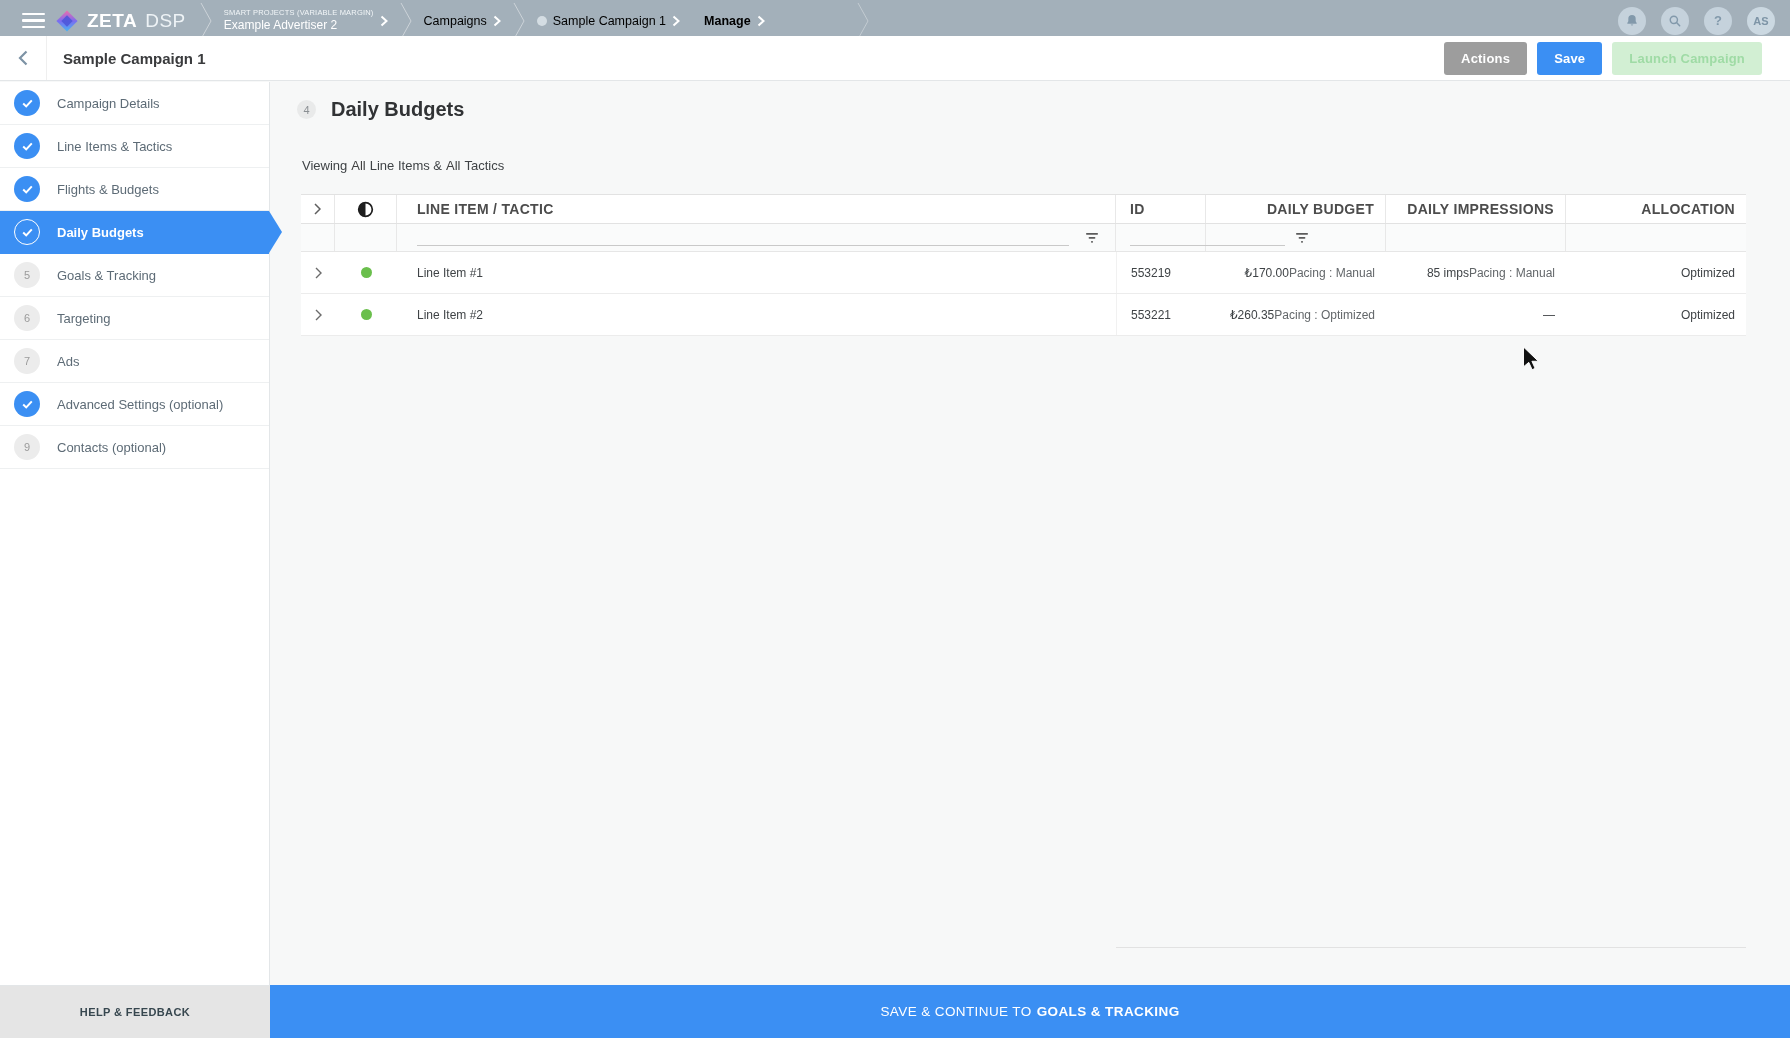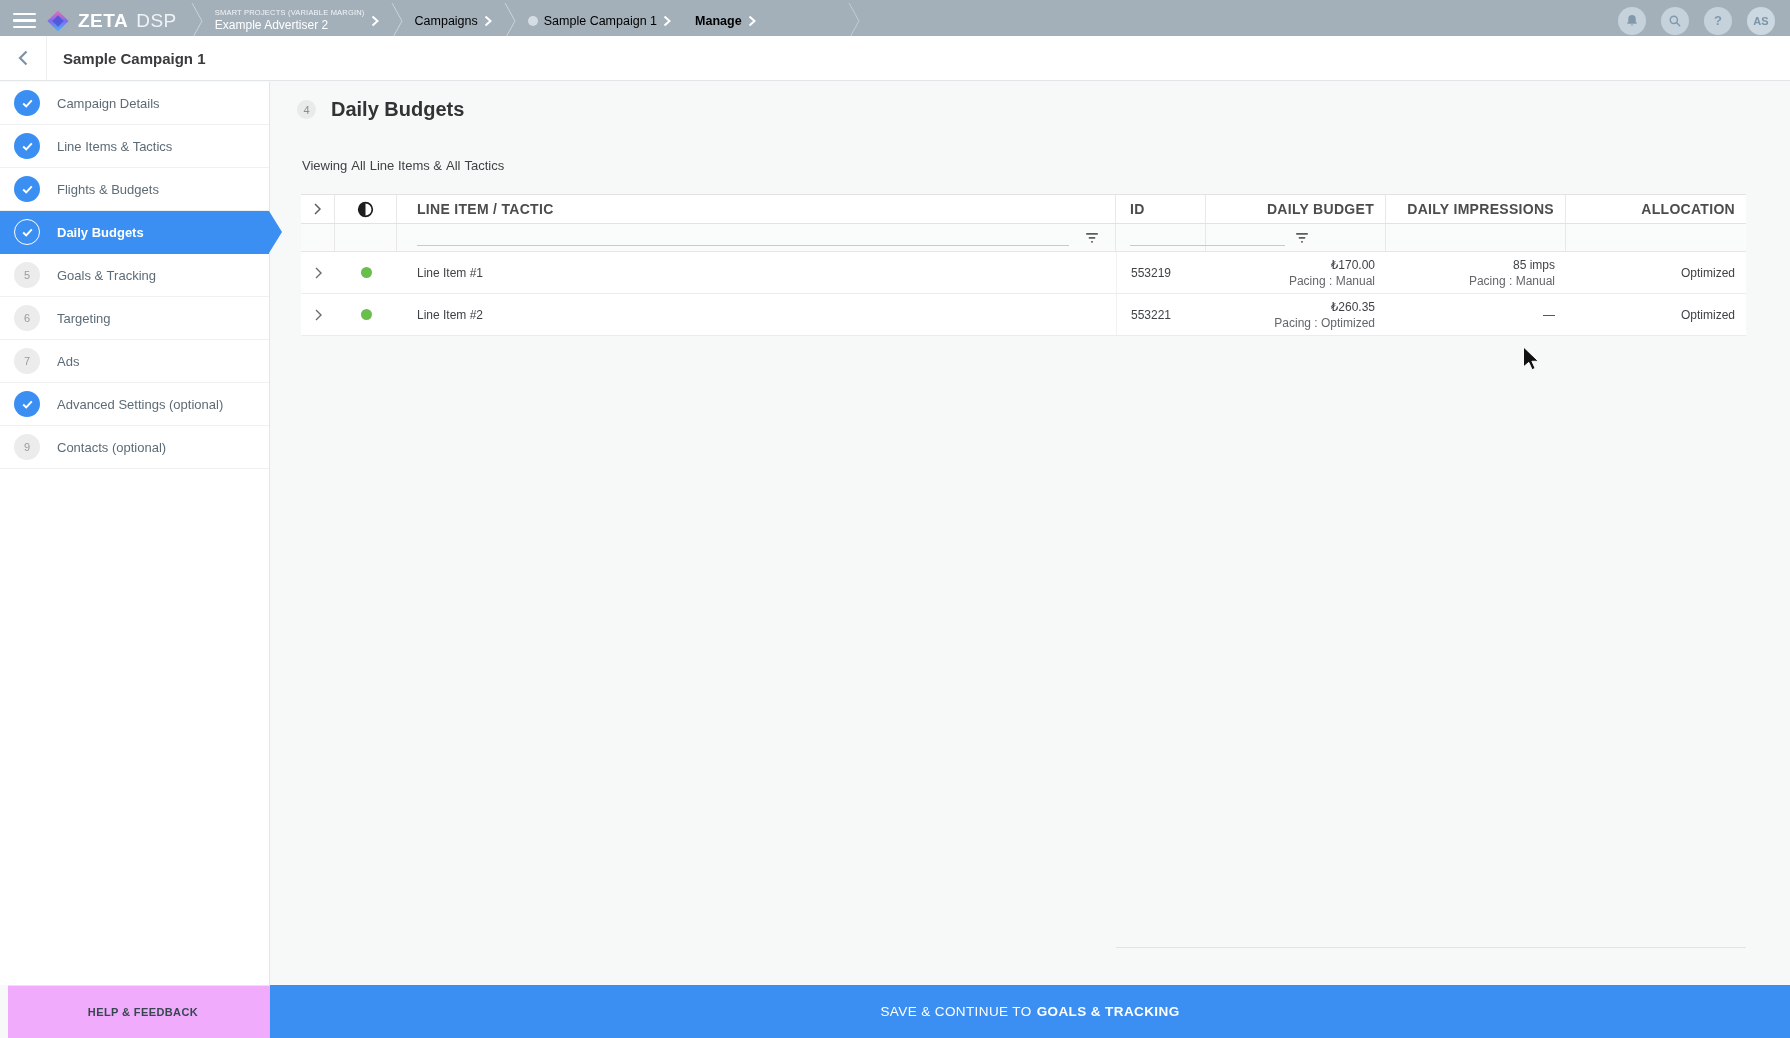--- a/index.html
+++ b/index.html
@@ -4,21 +4,21 @@
 <style>
   * { box-sizing: border-box; margin: 0; padding: 0; }
   html,body { width:1790px; height:1038px; }
   body {
     font-family: "Liberation Sans","DejaVu Sans",sans-serif;
     background:#f7f8f8; position:relative; overflow:hidden; color:#444;
   }
 
   
   .topbar { position:absolute; top:0; left:0; width:100%; height:41px;
-    background:#a3b0ba; display:flex; align-items:center; color:#fff; }
+    background:#a3b0ba; display:flex; align-items:center; color:#fff;padding-left:9px; }
   .hamburger { width:46px; height:36px; display:flex; flex-direction:column;
     justify-content:center; gap:4px; padding-left:13px; cursor:pointer; }
   .hamburger i { display:block; width:23px; height:2.5px; background:#fff; border-radius:1px; }
   .brand { display:flex; align-items:center; gap:8px; margin-right:14px; }
   .brand-zeta { font-size:19px; font-weight:bold; letter-spacing:.5px; }
   .brand-dsp  { font-size:19px; font-weight:300; color:#eef3f6; letter-spacing:.5px; }
   .bc-sep { flex:0 0 auto; height:36px; }
   .bc-seg { display:flex; align-items:center; gap:6px; padding:0 12px; height:36px; cursor:pointer; }
   .bc-two { display:flex; flex-direction:column; justify-content:center; line-height:1.25; }
   .bc-small { font-size:7.5px; letter-spacing:.2px; color:#f2f6f8; }
@@ -55,21 +55,21 @@
   .num-circle { width:26px; height:26px; border-radius:50%; background:#ececec; flex:0 0 auto;
     display:flex; align-items:center; justify-content:center; font-size:11px; color:#9b9b9b; }
   .side-item.active { background:#3b8ff3; border-bottom-color:#3b8ff3; }
   .side-item.active .side-label { color:#fff; font-weight:bold; }
   .side-item.active .check-circle { background:transparent; border:1.6px solid #fff; }
   .side-item.active::after { content:""; position:absolute; right:-13px; top:0;
     border-top:21.5px solid transparent; border-bottom:21.5px solid transparent;
     border-left:13px solid #3b8ff3; z-index:3; }
 
   
-  .footer-left { position:absolute; left:8px; bottom:0; width:270px; height:53px; background:#f0abfc;
+  .footer-left { position:absolute; left:0; bottom:0; width:270px; height:53px; background:#e5e5e5;
     border-top:1px solid #e3e6e8; display:flex; align-items:center; justify-content:center;
     font-size:11px; font-weight:bold; letter-spacing:.4px; color:#37474f; cursor:pointer; }
   .footer-main { position:absolute; left:270px; right:0; bottom:0; height:53px; background:#3b8ff3;
     display:flex; align-items:center; justify-content:center; color:#fff; font-size:13.5px;
     letter-spacing:.4px; cursor:pointer; }
   .footer-main b { margin-left:5px; }
 
   
   .content { position:absolute; left:271px; top:82px; right:0; bottom:53px; }
   .step-head { display:flex; align-items:center; gap:15px; margin:16px 0 0 26px; }
@@ -95,21 +95,21 @@
   .c-id { width:90px; padding-left:14px; }
   .g-data .c-id { border-left:1px solid #f1f1f1; }
   .c-budget, .c-imps, .c-alloc { width:180px; justify-content:flex-end; padding-right:11px; text-align:right; }
   .hcell { font-size:14px; font-weight:bold; color:#4c4c4c; letter-spacing:.3px; }
   .filter-input { flex:1; border:none; outline:none; background:transparent; height:16px;
     border-bottom:1px solid #c9c9c9; margin-right:14px; font-family:inherit; font-size:12px; }
   .filter-input.short { flex:0 0 48px; margin-right:8px; }
   .filter-btn { background:none; border:none; cursor:pointer; padding:2px; display:flex; }
   .status-dot { width:11px; height:11px; border-radius:50%; background:#6abf4c; }
   .cell-text { font-size:12px; color:#3f4346; }
-  .two-line { display:flex; flex-direction:column; line-height:16px; }
+  .two-line { display:flex; flex-direction:row; line-height:16px; }
   .sub-line { color:#63676a; }
   .expand-btn { background:none; border:none; cursor:pointer; display:flex; padding:4px; }
 
   .scroll-line { position:absolute; left:845px; top:865px; width:630px; height:1px; background:#e2e2e2; }
 
   
   .cursor { position:absolute; left:1520px; top:347px; z-index:50; pointer-events:none; }
 </style>
 </head>
 <body>
@@ -208,20 +208,25 @@
   </div>
 </div>
 
 <div class="pagehead">
   <div class="back-btn">
     <svg width="10" height="16" viewBox="0 0 10 16">
         <polyline points="8.5,1.5 2,8 8.5,14.5" fill="none" stroke="#7d93a5" stroke-width="2.2"></polyline>
       </svg>
   </div>
   <span class="page-title">Sample Campaign 1</span>
+  <div class="head-actions">
+    <button class="btn btn-actions">Actions</button>
+    <button class="btn btn-save">Save</button>
+    <button class="btn btn-launch">Launch Campaign</button>
+  </div>
 </div>
 
 <div class="sidebar">
   <div class="side-item">
     <span class="check-circle">
         <svg width="11" height="9" viewBox="0 0 11 9">
           <polyline points="1.2,4.6 4.2,7.4 9.8,1.4" fill="none" stroke="#fff" stroke-width="2"></polyline>
         </svg>
       </span>
     <span class="side-label">Campaign Details</span>

